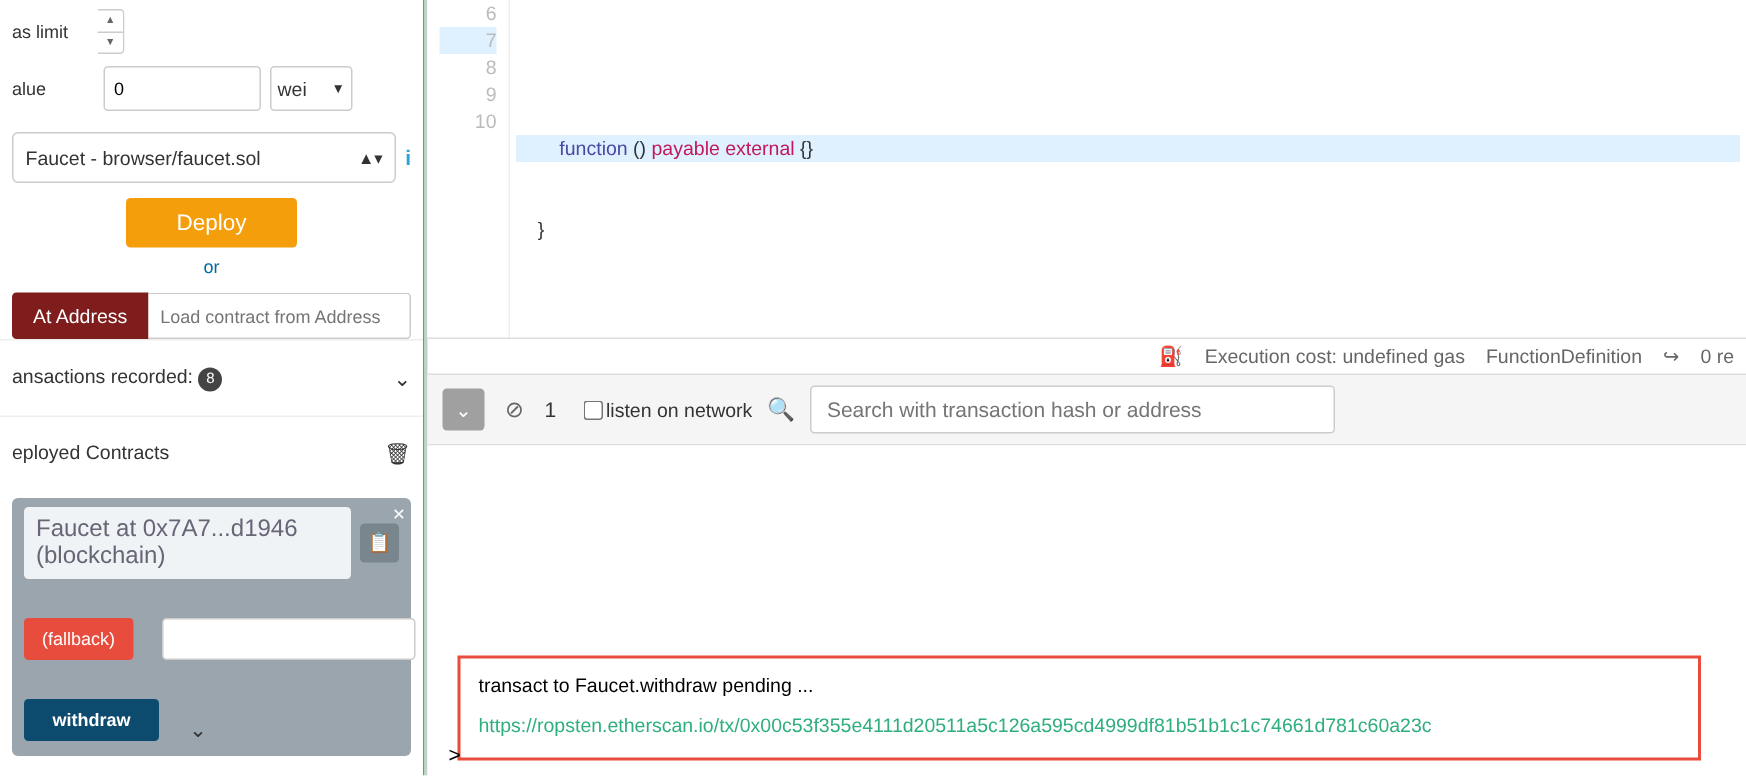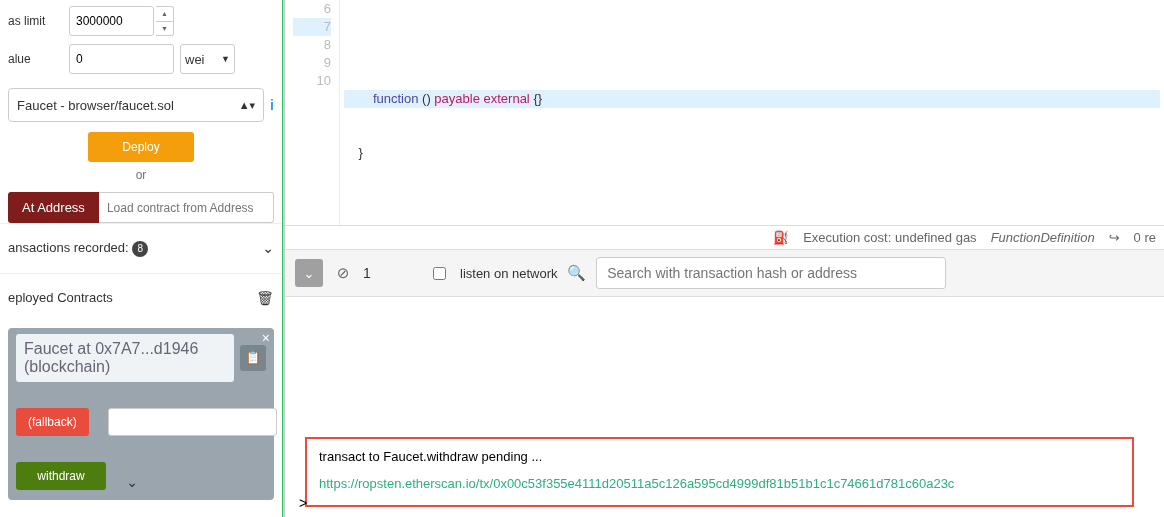--- a/index.html
+++ b/index.html
@@ -9,72 +9,71 @@
 .field-label { flex: 0 0 55px; font-size: 12px; color: #333; }
 .num-input { width: 85px; height: 30px; border: 1px solid #ccc; border-radius: 3px; padding: 4px 6px; font-size: 12px; }
 .stepper { display:flex; flex-direction:column; border:1px solid #ccc; border-left:none; border-radius:0 3px 3px 0; width:18px; height:30px; margin-left:-4px;}
 .stepper div { flex:1; display:flex; align-items:center; justify-content:center; font-size:7px; color:#666; cursor:pointer; }
 .stepper div:first-child{ border-bottom:1px solid #ccc;}
 .select-unit { width: 55px; height:30px; border:1px solid #ccc; border-radius:3px; padding:2px 4px; font-size:12px; background:#fff; }
 .contract-select-row { display:flex; align-items:center; gap:6px; padding: 10px 8px 0 8px;}
 .contract-select { flex:1; height:34px; border:1px solid #ccc; border-radius:4px; display:flex; align-items:center; justify-content:space-between; padding:0 8px; font-size:13px; cursor:pointer;}
 .info-i { color:#2aa3d8; font-weight:bold; font-size:14px;}
 .deploy-area { display:flex; flex-direction:column; align-items:center; padding:10px 8px;}
-.btn-deploy { background:#f59e0b; color:#fff; border:none; padding:8px 34px; border-radius:3px; font-size:12px; cursor:pointer;}
-.or-text { margin-top:6px; font-size:12px; color:#737373;}
+.btn-deploy { background:#f59e0b; color:#fff; border:none; padding:8px 34px; border-radius:3px; font-size:15px; cursor:pointer;}
+.or-text { margin-top:6px; font-size:12px; color:#0369a1;}
 .ataddr-row { display:flex; align-items:stretch; padding:0 8px;}
 .btn-ataddr { background:#7f1d1d; color:#fff; border:none; padding:8px 14px; border-radius:3px 0 0 3px; font-size:13px; cursor:pointer;}
 .addr-input { flex:1; border:1px solid #ccc; border-left:none; border-radius:0 3px 3px 0; padding:4px 8px; font-size:12px; color:#be185d;}
 .section-hdr { display:flex; align-items:center; justify-content:space-between; padding:16px 8px; border-top:1px solid #eee; cursor:pointer; font-size:13px;}
 .badge { background:#444; color:#fff; border-radius:50%; min-width:16px; height:16px; display:inline-flex; align-items:center; justify-content:center; font-size:10px; padding:0 3px;}
 .chev { font-size:14px; color:#333;}
 .trash { font-size:14px; color:#333; cursor:pointer;}
 .instance-box { margin:6px 8px; background:#9aa5ad; border-radius:4px; padding:6px 8px 10px 8px; position:relative;}
 .instance-title { display:flex; align-items:center; gap:6px;}
 .instance-title-bar { flex:1; background:#f0f3f5; color:#667; border-radius:3px; padding:6px 8px; font-size:16px;}
 .copy-ic { background:#7a868e; width:26px; height:26px; display:flex; align-items:center; justify-content:center; border-radius:3px; color:#fff; cursor:pointer; font-size:13px;}
 .close-ic { position:absolute; top:2px; right:4px; color:#fff; font-size:14px; cursor:pointer;}
 .fn-row { display:flex; align-items:flex-end; gap:19px; margin-top:26px;}
 .fn-btn { color:#fff; border:none; padding:7px 12px; border-radius:3px; font-size:12px; cursor:pointer; width:90px; text-align:center;}
 .fn-red { background:#e74c3c;}
-.fn-orange { background:#4d7c0f;}
+.fn-orange { background:#0c4a6e;font-weight:bold;}
 .fn-input { flex:1; border:1px solid #ccc; border-radius:3px; padding:6px; font-size:12px;}
 .expand-chev{ font-size:14px; color:#333; cursor:pointer; width:14px; text-align:center;}
 .main { flex:1; display:flex; flex-direction:column; border-left:2px solid #ccc; }
 .editor { height:225px; background:#fff; display:flex; font-family: Menlo, Consolas, monospace; font-size:12px; }
 .gutter { width:55px; background:#fff; border-right:1px solid #eee; text-align:right; padding:0 8px; color:#bbb; line-height:18px;}
 .code-area { flex:1; padding:0 4px; line-height:18px; white-space:pre;}
 .code-line{ height:18px;}
 .hl-line{ background:#dff0ff;}
 .kw-func{ color:#4a47a3;}
 .kw-pay{ color:#c2185b;}
 .kw-ext{ color:#c2185b;}
 .status-bar { height:24px; border-top:1px solid #ddd; display:flex; align-items:center; justify-content:flex-end; gap:14px; padding:0 8px; font-size:12px; color:#666;}
 .status-bar .ic{ font-size:13px;}
 .console-hdr { height:48px; background:#f5f5f5; border-top:1px solid #ddd; border-bottom:1px solid #ddd; display:flex; align-items:center; gap:10px; padding:0 10px;}
 .dbl-chev{ width:28px; height:28px; background:#a0a0a0; color:#fff; border-radius:3px; display:flex; align-items:center; justify-content:center; font-size:13px; cursor:pointer;}
 .ban{ width:20px; text-align:center; font-size:15px; color:#666; cursor:pointer;}
 .pending-n{ font-size:14px; color:#333; width:16px;}
-.listen{ display:flex; align-items:center; gap:14px; font-size:13px; color:#333;margin-left:44px;}
+.listen{ display:flex; align-items:center; gap:2px; font-size:13px; color:#333;}
 .listen input[type=checkbox]{ width:13px; height:13px;}
 .srch-ic{ font-size:15px; color:#555; cursor:pointer;}
 .srch-in{ flex:1; max-width:350px; height:32px; border:1px solid #ccc; border-radius:3px; padding:4px 10px; font-size:14px;}
 .console-body{ flex:1; background:#fff; position:relative; font-family: Menlo, Consolas, monospace; font-size:12px;}
 .tx-box{ position:absolute; left:20px; right:30px; top:140px; border:2px solid #e74c3c; padding:10px 12px 14px 12px;}
 .tx-msg{ color:#000; margin-bottom:12px;}
 .tx-link{ color:#2eaf7d;}
 .console-prompt{ position:absolute; left:14px; bottom:6px; font-size:14px; color:#000;}
 </style>
 </head>
 <body>
 
 <div class="sidebar">
   <div class="field-row">
     <div class="field-label">as limit</div>
-    <input class="num-input" value="3000000" style="">
     <div class="stepper">
         <div>▲</div>
         <div>▼</div>
       </div>
   </div>
   <div class="field-row">
     <div class="field-label">alue</div>
     <input class="num-input" style="width: 105px;" value="0">
     <div class="select-unit" style="display:flex;align-items:center;justify-content:space-between;cursor:pointer">
       <span>wei</span>
@@ -141,21 +140,21 @@
       <div class="code-line hl-line">        <span class="kw-func">function</span><span> () </span><span class="kw-pay">payable</span><span class="kw-ext"> external</span><span> {}</span></div>
       <div class="code-line">    }</div>
       <div class="code-line"></div>
       <div class="code-line"></div>
     </div>
   </div>
 
   <div class="status-bar">
     <span class="ic">⛽</span>
     <span>Execution cost: undefined gas</span>
-    <span style="font-style:italic">FunctionDefinition</span>
+    <span style="">FunctionDefinition</span>
     <span class="ic">↪</span>
     <span>0 re</span>
   </div>
 
   <div class="console-hdr">
     <div class="dbl-chev">⌄</div>
     <div class="ban">⊘</div>
     <div class="pending-n">1</div>
     <label class="listen">
       <input type="checkbox" style="">

